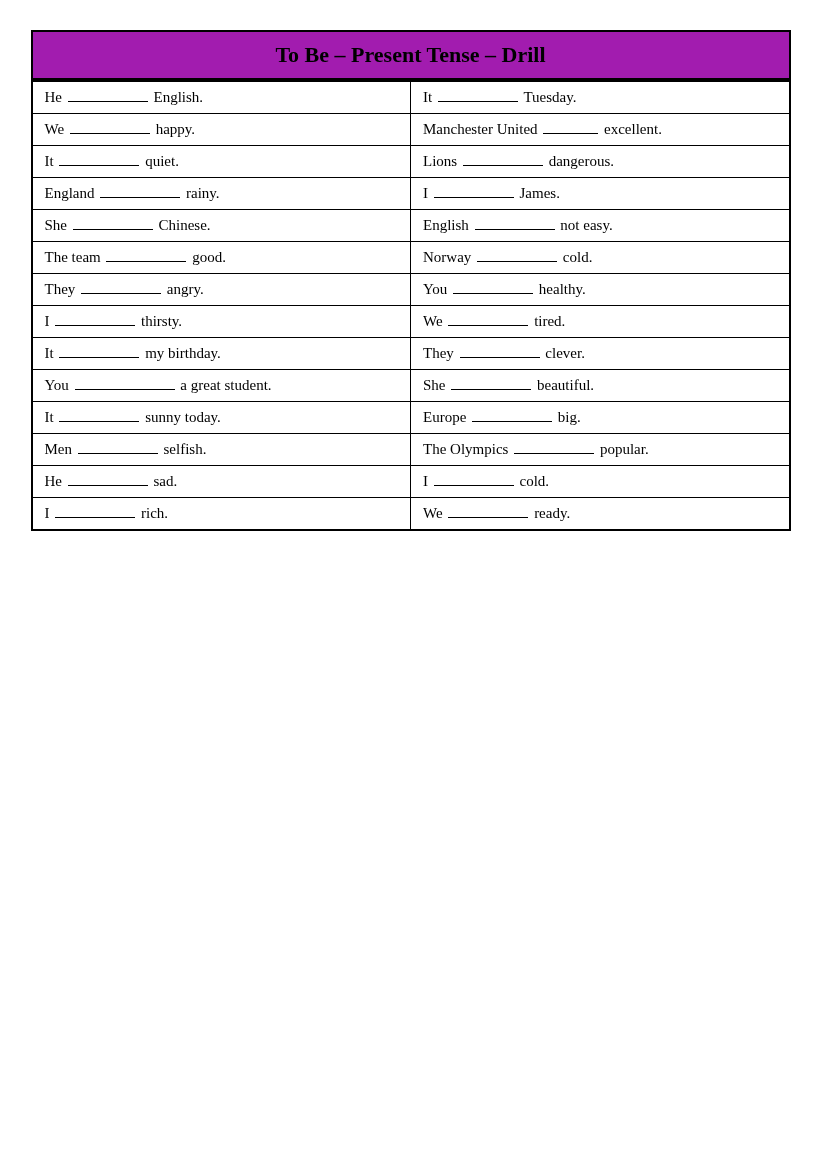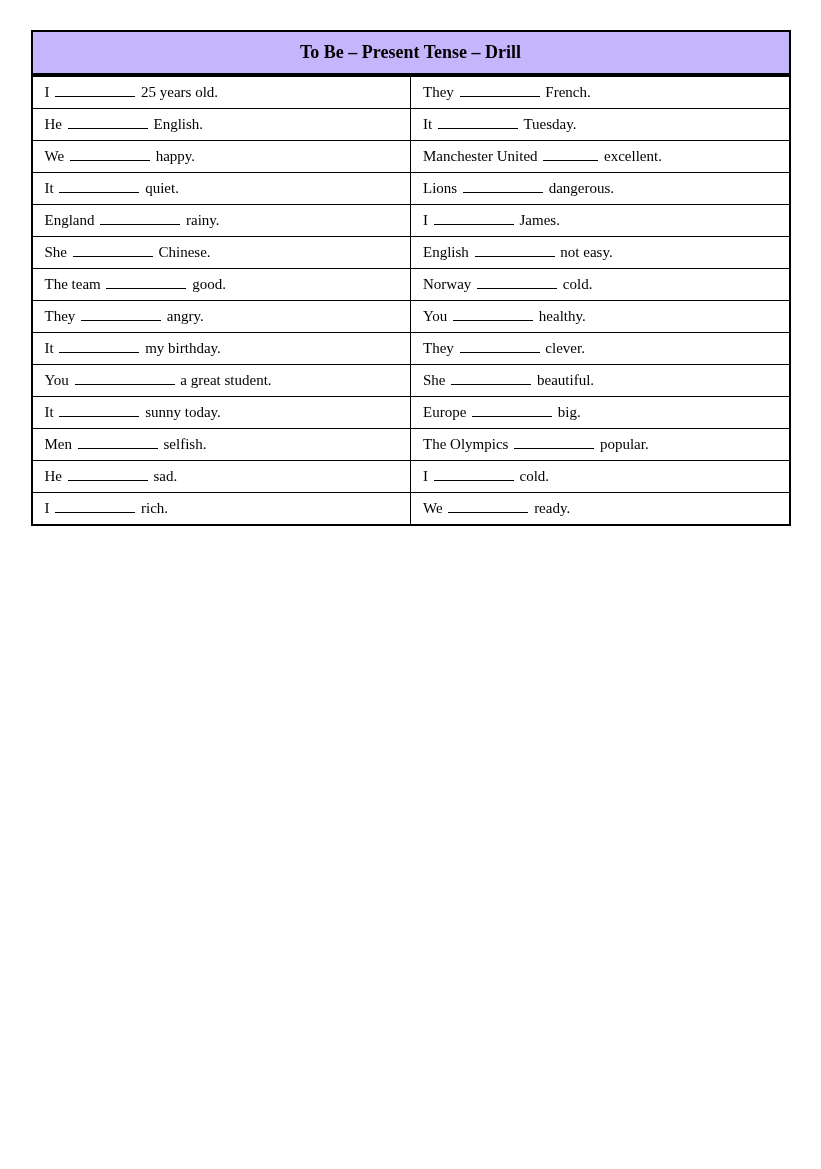--- a/index.html
+++ b/index.html
@@ -18,25 +18,25 @@
       font-size: 15px;
     }
 
     .worksheet {
       width: 760px;
       background: #ffffff;
     }
 
     .title-box {
       border: 2px solid #000;
-      background: #c4b5fd;
+      background: #a21caf;
       text-align: center;
       padding: 10px 20px;
       margin-bottom: 0;
-      font-size: 18px;
+      font-size: 22px;
       font-weight: bold;
     }
 
     .grid-table {
       width: 100%;
       border-collapse: collapse;
       border: 2px solid #000;
     }
 
     .grid-table td {
@@ -70,24 +70,20 @@
   </style>
 </head>
 <body>
 
 <div class="worksheet">
   <div class="title-box">To Be – Present Tense – Drill</div>
 
   <table class="grid-table">
     <tbody id="table-body">
         <tr>
-          <td>I <span class="blank"></span> 25 years old.</td>
-          <td>They <span class="blank"></span> French.</td>
-        </tr>
-        <tr>
           <td>He <span class="blank"></span> English.</td>
           <td>It <span class="blank"></span> Tuesday.</td>
         </tr>
         <tr>
           <td>We <span class="blank"></span> happy.</td>
           <td>Manchester United <span class="blank-short"></span> excellent.</td>
         </tr>
         <tr>
           <td>It <span class="blank"></span> quiet.</td>
           <td>Lions <span class="blank"></span> dangerous.</td>
@@ -100,20 +96,24 @@
           <td>She <span class="blank"></span> Chinese.</td>
           <td>English <span class="blank"></span> not easy.</td>
         </tr>
         <tr>
           <td>The team <span class="blank"></span> good.</td>
           <td>Norway <span class="blank"></span> cold.</td>
         </tr>
         <tr>
           <td>They <span class="blank"></span> angry.</td>
           <td>You <span class="blank"></span> healthy.</td>
+        </tr>
+        <tr>
+          <td>I <span class="blank"></span> thirsty.</td>
+          <td>We <span class="blank"></span> tired.</td>
         </tr>
         <tr>
           <td>It <span class="blank"></span> my birthday.</td>
           <td>They <span class="blank"></span> clever.</td>
         </tr>
         <tr>
           <td>You <span class="blank-long"></span> a great student.</td>
           <td>She <span class="blank"></span> beautiful.</td>
         </tr>
         <tr>

